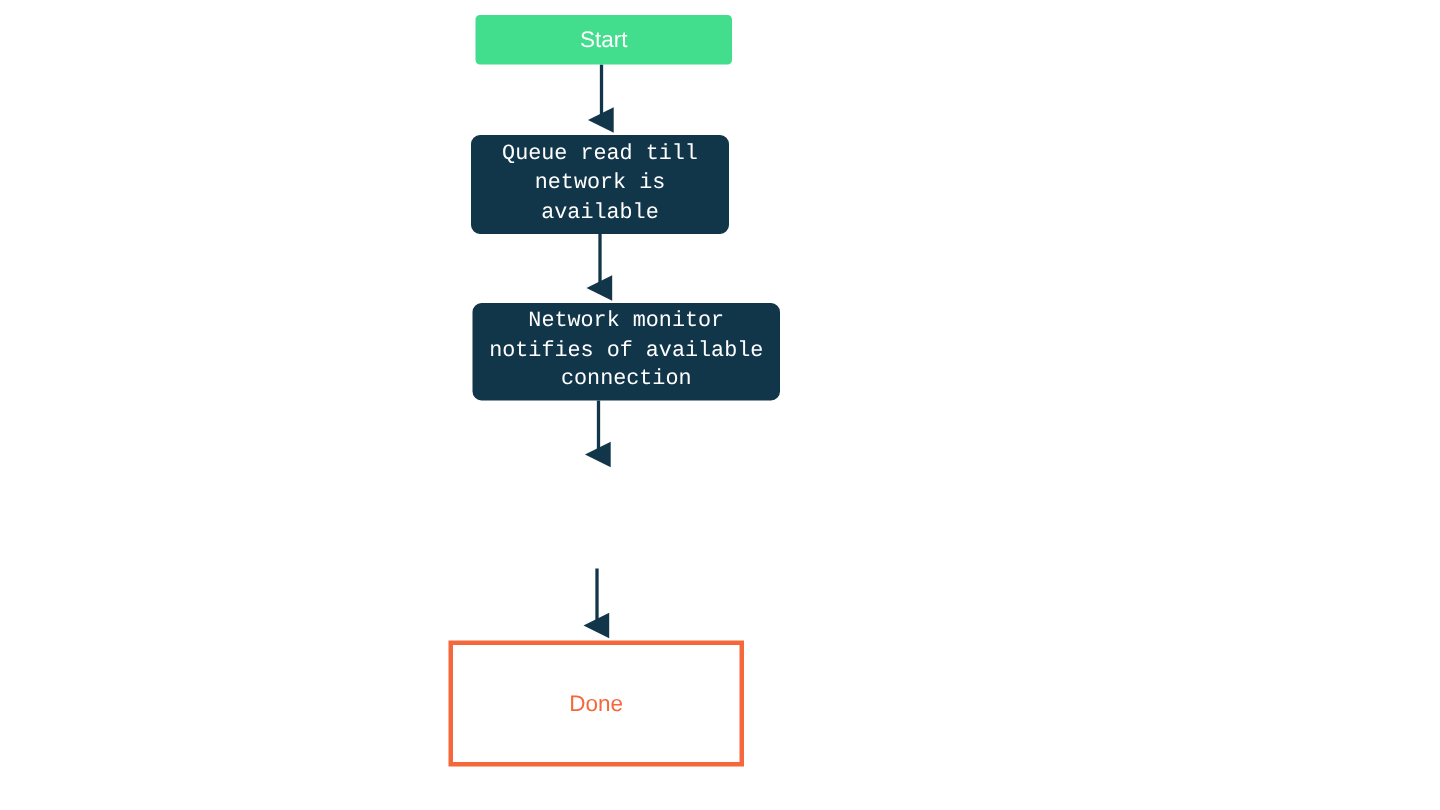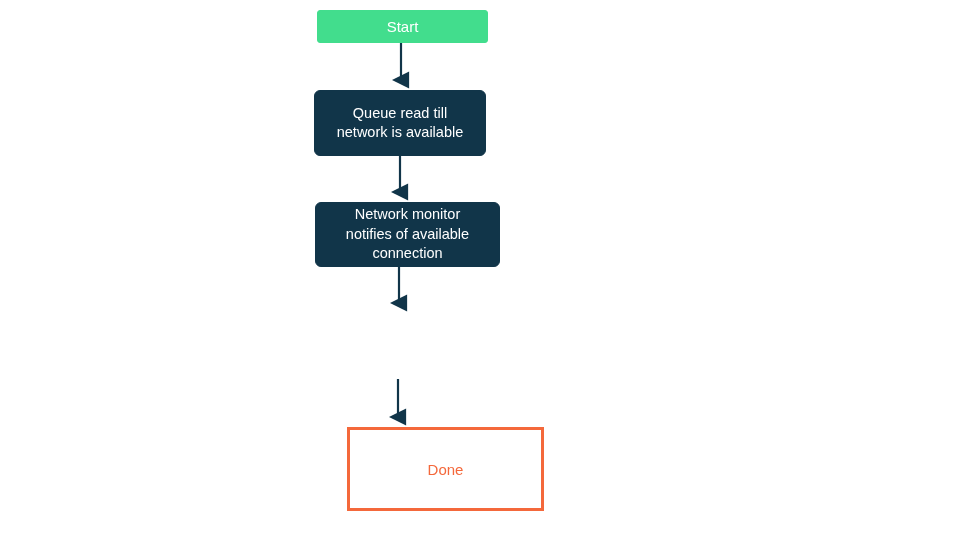--- a/index.html
+++ b/index.html
@@ -49,41 +49,41 @@
     color: #ffffff;
     font-size: 15px;
     line-height: 19px;
   }
 
   
   .node-process {
     background: #113549;
     border: 1px solid #113549;
     border-radius: 6px;
+    font-family: Liberation Mono, monospace;
   }
   .node-process .node-label {
     color: #ffffff;
     font-size: 14.5px;
     line-height: 19.5px;
   }
 
   .node-p1 { left: 314px; top: 90px;  width: 172px; height: 66px; }
-  .node-p2 { left: 315px; top: 202px; width: 185px; height: 65px; }
+  .node-p2 { left: 315px; top: 202px; width: 205px; height: 65px; }
   .node-p3 { left: 313px; top: 313px; width: 171px; height: 66px; }
 
   
   .node-done {
     left: 299px;
     top: 427px;
     width: 197px;
     height: 84px;
     background: #ffffff;
     border: 3px solid #f4683b;
     border-radius: 0;
-    margin-left: 48px;
   }
   .node-done .node-label {
     color: #f4683b;
     font-size: 15px;
     line-height: 19px;
   }
 
   
   .edge {
     position: absolute;

